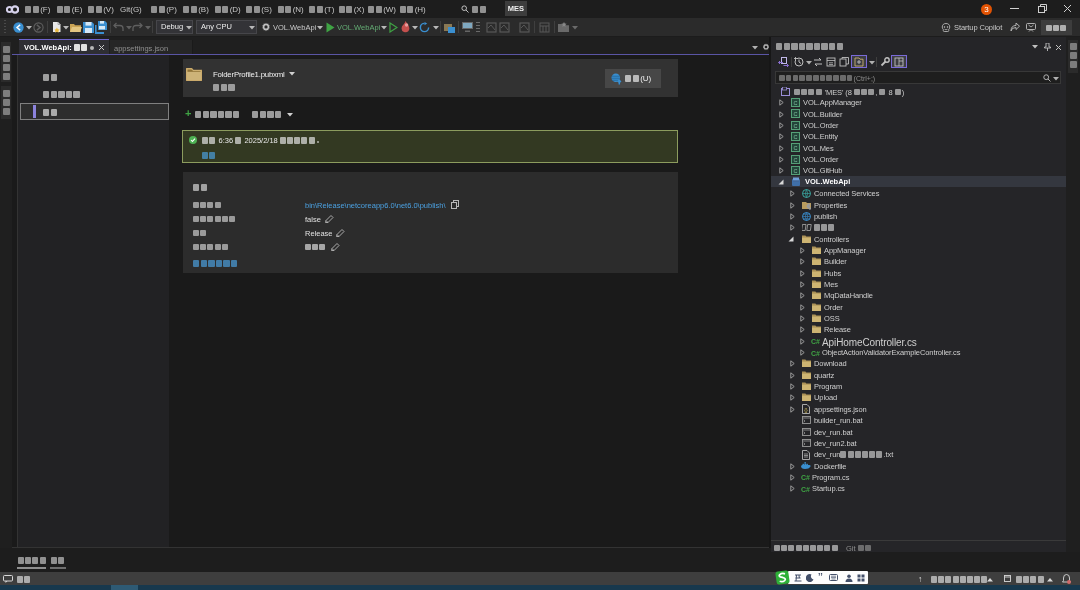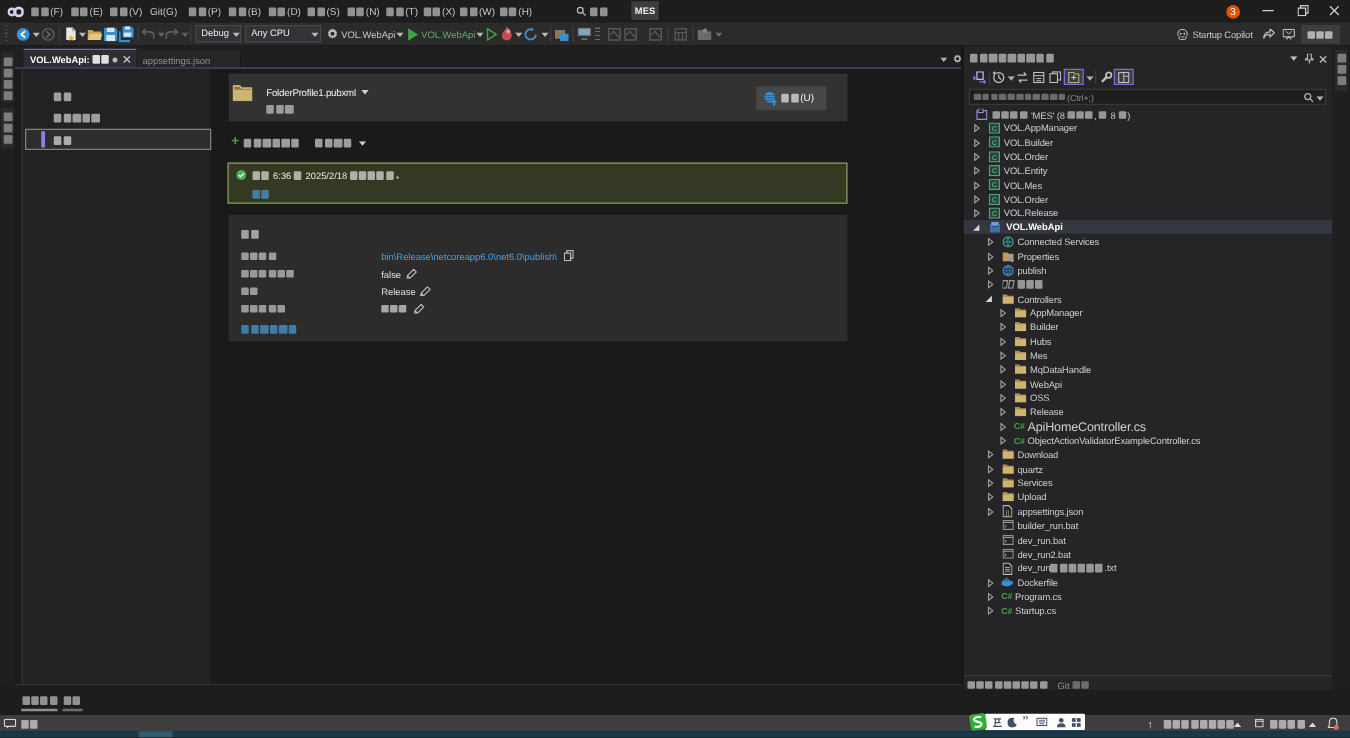--- a/index.html
+++ b/index.html
@@ -397,21 +397,21 @@
     <text x="4.5" y="6.8" font-size="5.5" fill="#7fc0a0" text-anchor="middle" font-family="Liberation Sans">C</text>
   </svg>
 <div class="ab" style="left:803px;top:155.1px;color:#cfcfcf;font-size:7.5px;letter-spacing:-.1px">VOL.Order</div>
 <svg class="ab" style="left:779px;top:167.45px" width="5" height="7" viewBox="0 0 5 7">
     <path d="M0.8 0.8 L4.2 3.5 L0.8 6.2 Z" fill="none" stroke="#9a9a9a" stroke-width="1"></path>
   </svg>
 <svg class="ab" style="left:791px;top:165.95px" width="9" height="9" viewBox="0 0 9 9">
     <rect x="0.5" y="0.5" width="8" height="8" fill="#24453a" stroke="#55a077" stroke-width="1"></rect>
     <text x="4.5" y="6.8" font-size="5.5" fill="#7fc0a0" text-anchor="middle" font-family="Liberation Sans">C</text>
   </svg>
-<div class="ab" style="left:803px;top:166.45px;color:#cfcfcf;font-size:7.5px;letter-spacing:-.1px">VOL.Release</div>
+<div class="ab" style="left:803px;top:166.45px;color:#cfcfcf;font-size:7.5px;letter-spacing:-.1px">VOL.GitHub</div>
 <div class="ab" style="left:771px;top:175.8px;width:295px;height:11.4px;background:#34373f"></div>
 <svg class="ab" style="left:778px;top:179.3px" width="6" height="6" viewBox="0 0 6 6">
     <path d="M5.5 0.5 L5.5 5.5 L0.5 5.5 Z" fill="#d8d8d8"></path>
   </svg>
 <svg class="ab" style="left:791px;top:176.8px" width="10" height="10" viewBox="0 0 10 10">
     <rect x="1" y="2" width="8" height="7" rx="1" fill="#3f6fa8"></rect>
     <rect x="2" y="0.5" width="6" height="4" fill="#6f9fd8"></rect>
     <path d="M2 4 L8 4" stroke="#2a4a78"></path>
   </svg>
 <div class="ab" style="left:805px;top:177.3px;color:#fff;font-size:7.5px;font-weight:bold">VOL.WebApi</div>
@@ -495,21 +495,21 @@
     <path d="M0 2.6 L9 2.6 L9 8 L0 8 Z" fill="#cdb472"></path>
   </svg>
 <div class="ab" style="left:824px;top:291.29999999999995px;color:#cfcfcf;font-size:7.5px;letter-spacing:-.1px">MqDataHandle</div>
 <svg class="ab" style="left:800px;top:303.65px" width="5" height="7" viewBox="0 0 5 7">
     <path d="M0.8 0.8 L4.2 3.5 L0.8 6.2 Z" fill="none" stroke="#9a9a9a" stroke-width="1"></path>
   </svg>
 <svg class="ab" style="left:812px;top:302.65px" width="9" height="8" viewBox="0 0 9 8">
     <path d="M0 0.5 L3.4 0.5 L4.3 1.6 L9 1.6 L9 8 L0 8 Z" fill="#ab9156"></path>
     <path d="M0 2.6 L9 2.6 L9 8 L0 8 Z" fill="#cdb472"></path>
   </svg>
-<div class="ab" style="left:824px;top:302.65px;color:#cfcfcf;font-size:7.5px;letter-spacing:-.1px">WebApi</div>
+<div class="ab" style="left:824px;top:302.65px;color:#cfcfcf;font-size:7.5px;letter-spacing:-.1px">Order</div>
 <svg class="ab" style="left:800px;top:315.0px" width="5" height="7" viewBox="0 0 5 7">
     <path d="M0.8 0.8 L4.2 3.5 L0.8 6.2 Z" fill="none" stroke="#9a9a9a" stroke-width="1"></path>
   </svg>
 <svg class="ab" style="left:812px;top:314.0px" width="9" height="8" viewBox="0 0 9 8">
     <path d="M0 0.5 L3.4 0.5 L4.3 1.6 L9 1.6 L9 8 L0 8 Z" fill="#ab9156"></path>
     <path d="M0 2.6 L9 2.6 L9 8 L0 8 Z" fill="#cdb472"></path>
   </svg>
 <div class="ab" style="left:824px;top:314.0px;color:#cfcfcf;font-size:7.5px;letter-spacing:-.1px">OSS</div>
 <svg class="ab" style="left:800px;top:326.35px" width="5" height="7" viewBox="0 0 5 7">
     <path d="M0.8 0.8 L4.2 3.5 L0.8 6.2 Z" fill="none" stroke="#9a9a9a" stroke-width="1"></path>
@@ -549,21 +549,21 @@
     <path d="M0 2.6 L9 2.6 L9 8 L0 8 Z" fill="#cdb472"></path>
   </svg>
 <div class="ab" style="left:814px;top:370.75px;color:#cfcfcf;font-size:7.5px;letter-spacing:-.1px">quartz</div>
 <svg class="ab" style="left:790px;top:383.09999999999997px" width="5" height="7" viewBox="0 0 5 7">
     <path d="M0.8 0.8 L4.2 3.5 L0.8 6.2 Z" fill="none" stroke="#9a9a9a" stroke-width="1"></path>
   </svg>
 <svg class="ab" style="left:802px;top:382.09999999999997px" width="9" height="8" viewBox="0 0 9 8">
     <path d="M0 0.5 L3.4 0.5 L4.3 1.6 L9 1.6 L9 8 L0 8 Z" fill="#ab9156"></path>
     <path d="M0 2.6 L9 2.6 L9 8 L0 8 Z" fill="#cdb472"></path>
   </svg>
-<div class="ab" style="left:814px;top:382.09999999999997px;color:#cfcfcf;font-size:7.5px;letter-spacing:-.1px">Services</div>
+<div class="ab" style="left:814px;top:382.09999999999997px;color:#cfcfcf;font-size:7.5px;letter-spacing:-.1px">Program</div>
 <svg class="ab" style="left:790px;top:394.45px" width="5" height="7" viewBox="0 0 5 7">
     <path d="M0.8 0.8 L4.2 3.5 L0.8 6.2 Z" fill="none" stroke="#9a9a9a" stroke-width="1"></path>
   </svg>
 <svg class="ab" style="left:802px;top:393.45px" width="9" height="8" viewBox="0 0 9 8">
     <path d="M0 0.5 L3.4 0.5 L4.3 1.6 L9 1.6 L9 8 L0 8 Z" fill="#ab9156"></path>
     <path d="M0 2.6 L9 2.6 L9 8 L0 8 Z" fill="#cdb472"></path>
   </svg>
 <div class="ab" style="left:814px;top:393.45px;color:#cfcfcf;font-size:7.5px;letter-spacing:-.1px">Upload</div>
 <svg class="ab" style="left:790px;top:405.8px" width="5" height="7" viewBox="0 0 5 7">
     <path d="M0.8 0.8 L4.2 3.5 L0.8 6.2 Z" fill="none" stroke="#9a9a9a" stroke-width="1"></path>

